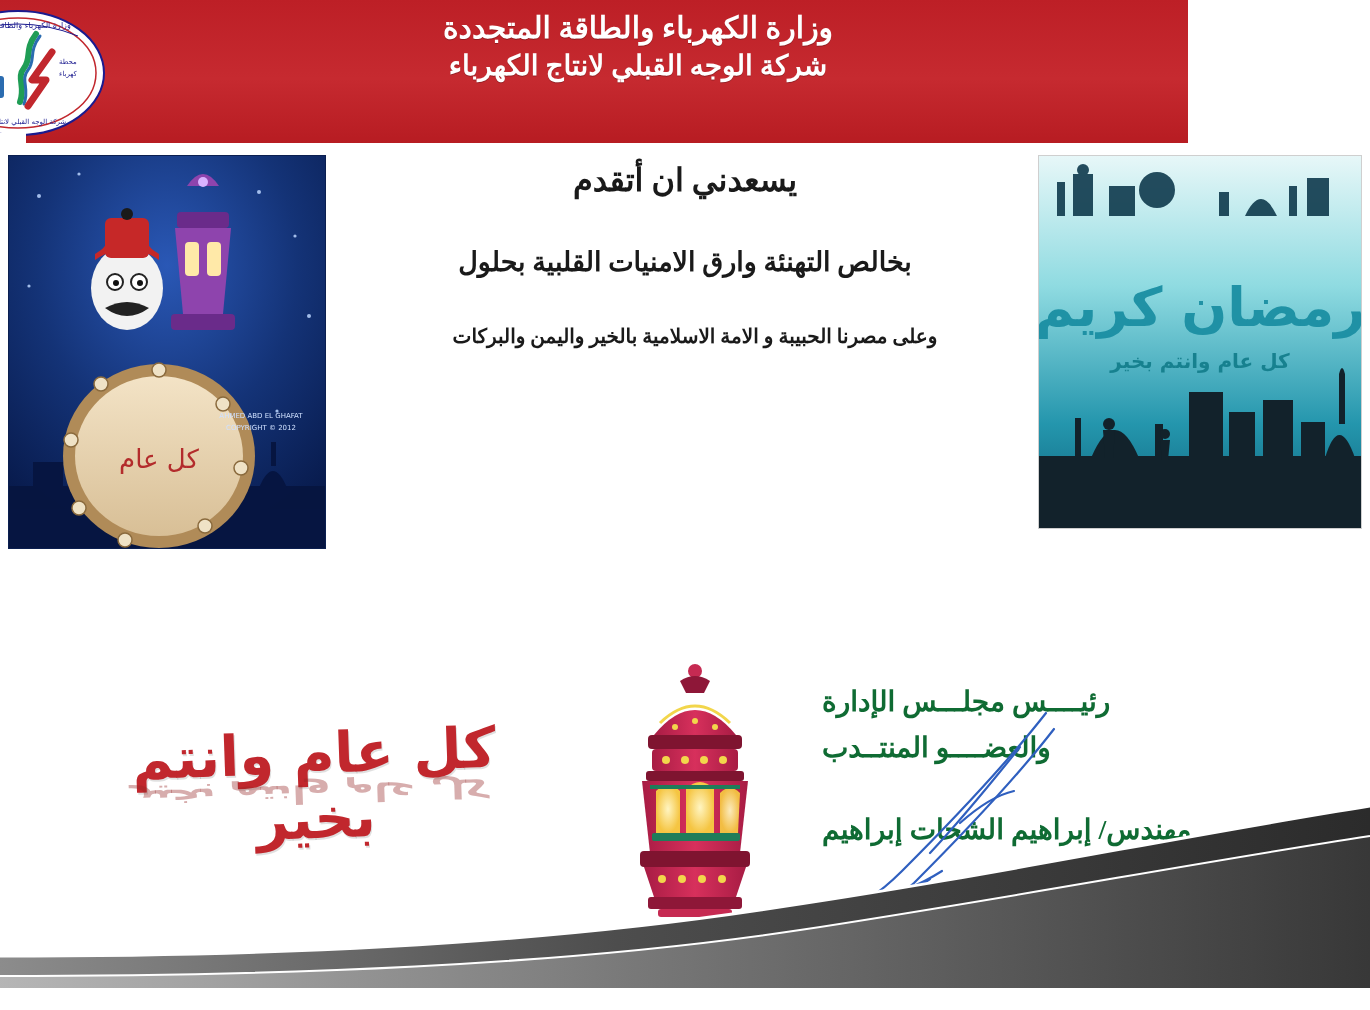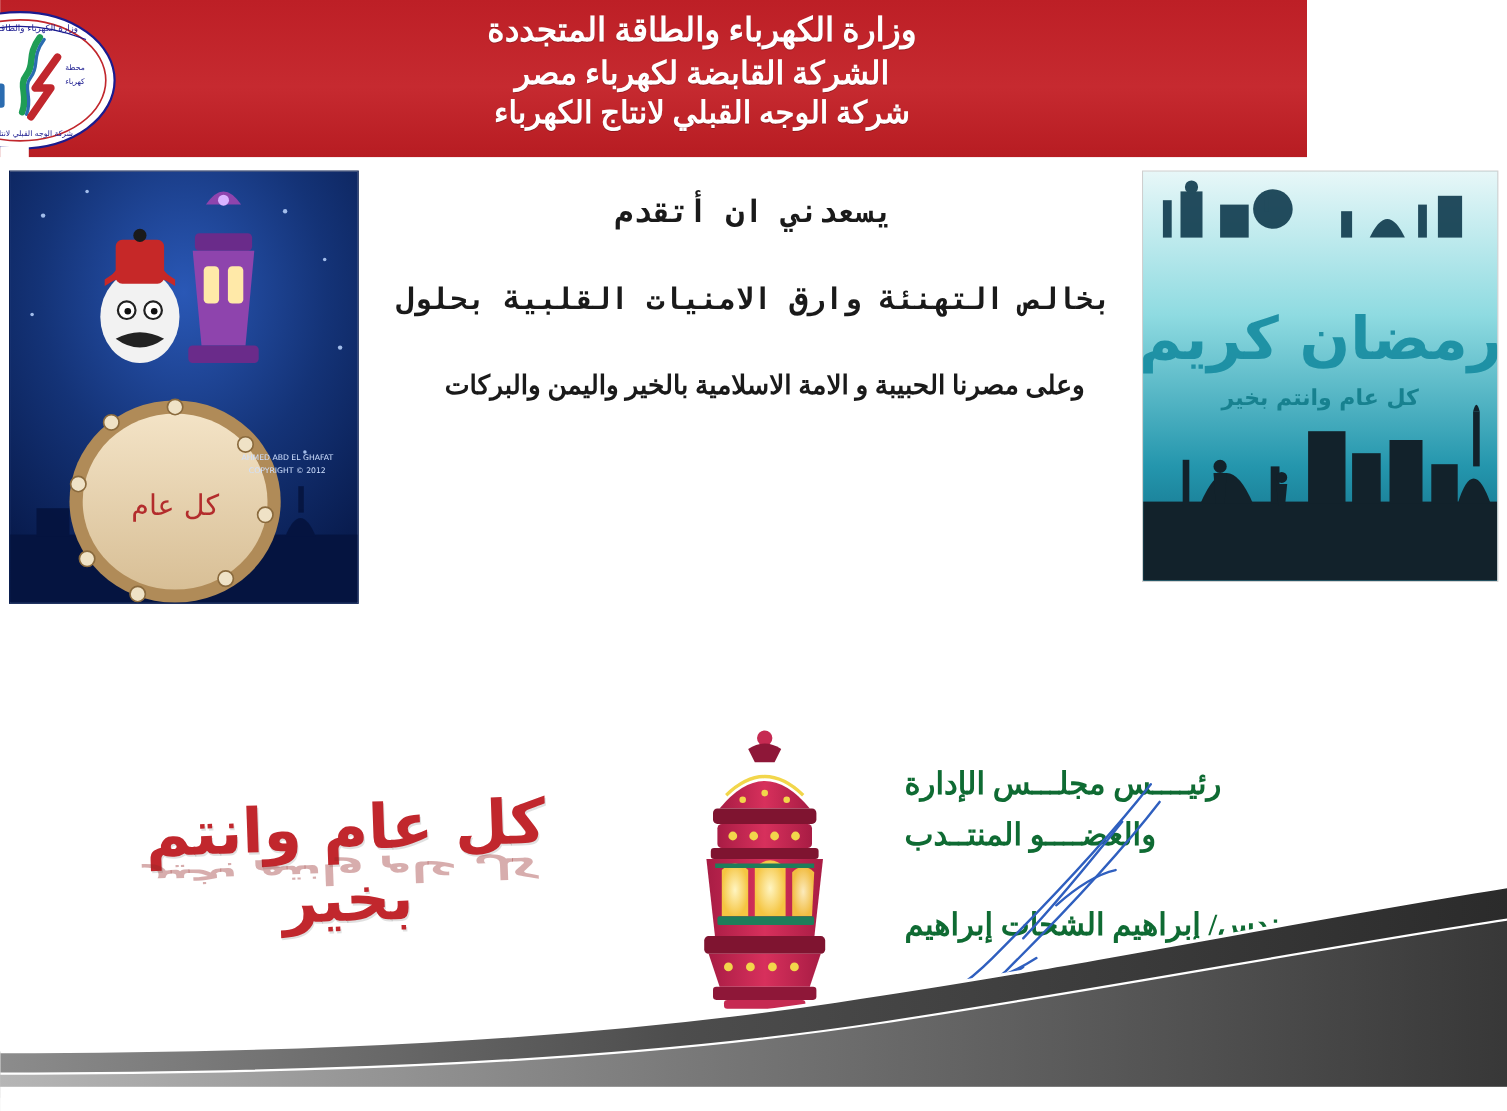--- a/index.html
+++ b/index.html
@@ -103,34 +103,34 @@
     width: 710px;
     text-align: center;
     color: #1a1a1a;
     font-weight: bold;
   }
   .message p {
     margin: 0 0 42px 0;
     font-size: 27px;
     line-height: 1.35;
   }
-  .message p.l1 { margin-top: 18px; font-size: 28px; font-family: Liberation Mono, monospace; }
-  .message p.l2 { font-size: 27px; font-family: Liberation Mono, monospace; }
+  .message p.l1 { font-size: 32px; }
+  .message p.l2 { font-size: 27px; }
   .message p.l3 { font-size: 27px; }
   .message p.l4 { font-size: 27px; }
   .message p.l5 {
-    font-size: 24px;
+    font-size: 20px;
     width: 1010px;
     margin-right: -160px;
   }
 
   
   .signature {
     position: absolute;
-    top: 548px;
+    top: 536px;
     right: 78px;
     width: 470px;
     text-align: left;
     color: #0f6b33;
     font-weight: bold;
     line-height: 1.65;
   }
   .signature .ln {
     font-size: 28px;
     letter-spacing: 2px;
@@ -215,21 +215,20 @@
       <path d="M108 28 C96 44 104 52 96 62 C88 72 98 80 92 96" fill="none" stroke="#1f9d55" stroke-width="6" stroke-linecap="round"></path>
       <path d="M112 30 C100 46 108 54 100 64 C92 74 102 82 96 98" fill="none" stroke="#2b6cb0" stroke-width="3" stroke-linecap="round"></path>
       <path d="M124 46 L104 74 L118 74 L100 100" fill="none" stroke="#c1272d" stroke-width="7" stroke-linejoin="round" stroke-linecap="round"></path>
       <rect x="60" y="70" width="16" height="22" rx="3" fill="#2b6cb0"></rect>
       <rect x="64" y="62" width="8" height="9" fill="#2b6cb0"></rect>
     </svg>
   </div>
 
   <div class="header-texts">
     <div class="header-line1">وزارة الكهرباء والطاقة المتجددة</div>
-    <div class="header-line2">الشركة القابضة لكهرباء مصر</div>
     <div class="header-line3">شركة الوجه القبلي لانتاج الكهرباء</div>
   </div>
 </div>
 <div class="band-notch"></div>
 
 <div class="sheet">
 
   <div class="photo-drummer">
     <svg width="316" height="392" viewBox="0 0 316 392" xmlns="http://www.w3.org/2000/svg">
       <defs>

